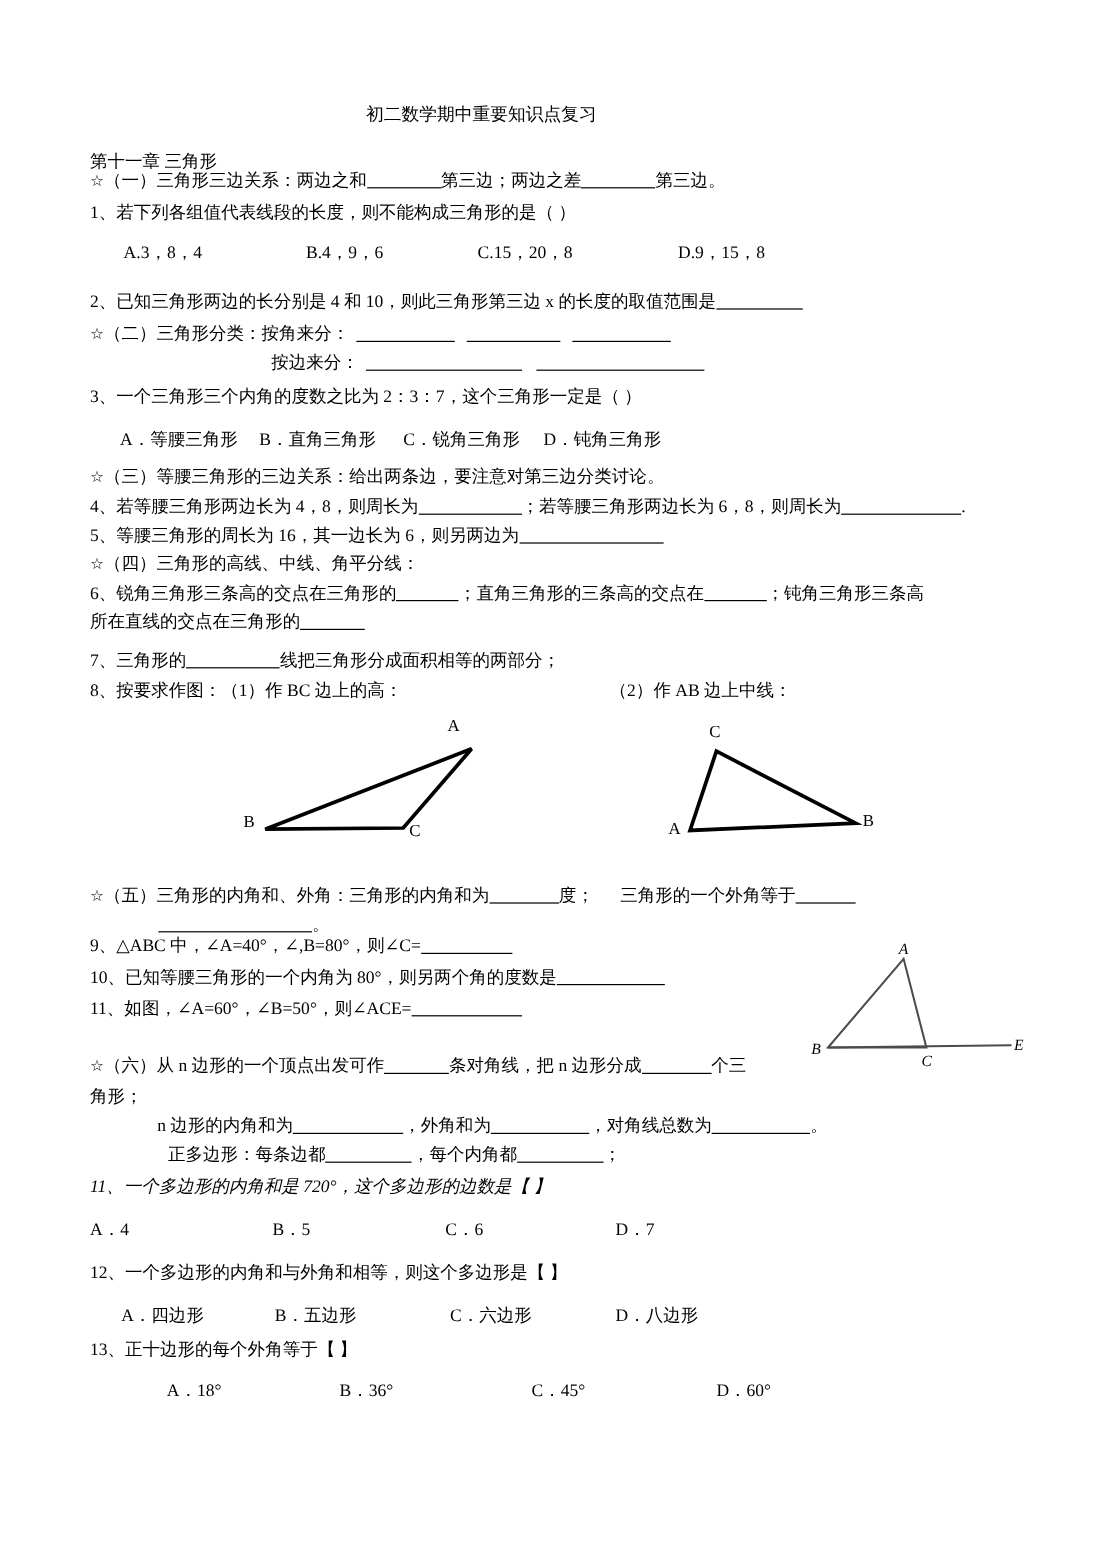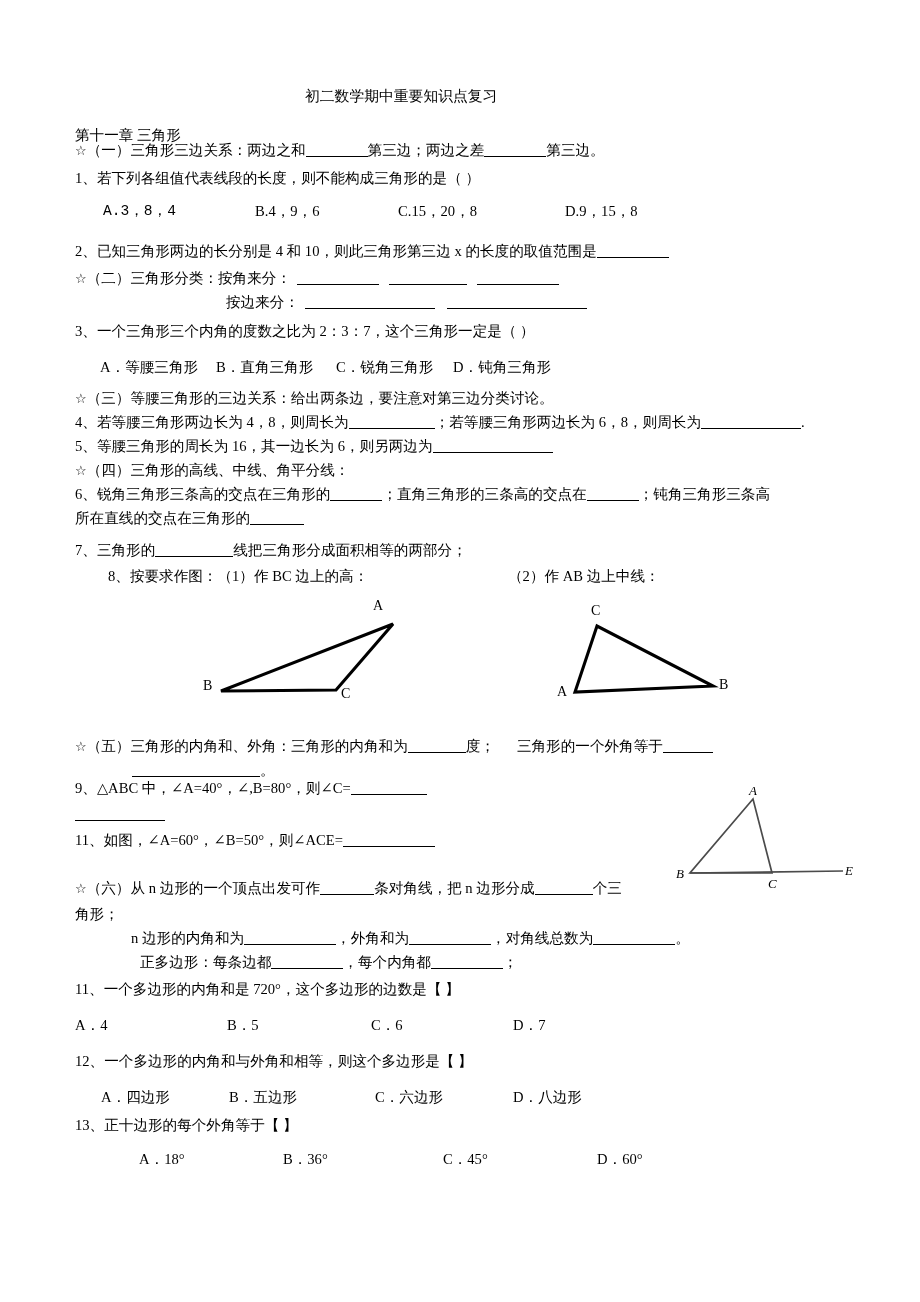--- a/index.html
+++ b/index.html
@@ -34,21 +34,21 @@
 
   <div class="ln t-title" style="left:305px;top:88px;">初二数学期中重要知识点复习</div>
 
   <div class="ln" style="left:75px;top:127px;">第十一章   三角形</div>
 
   <div class="ln" style="left:75px;top:142px;">
     <span class="star">☆</span><span>（一）三角形三边关系：两边之和</span><span class="bl" style="width:62px;"></span><span>第三边；两边之差</span><span class="bl" style="width:62px;"></span><span>第三边。</span>
   </div>
 
   <div class="ln" style="left:75px;top:170px;">1、若下列各组值代表线段的长度，则不能构成三角形的是（          ）</div>
-  <div class="ln" style="left:103px;top:203px;font-family:Liberation Mono, monospace;">A.3，8，4</div>
+  <div class="ln" style="left:103px;top:203px;">A.3，8，4</div>
   <div class="ln" style="left:255px;top:203px;">B.4，9，6</div>
   <div class="ln" style="left:398px;top:203px;">C.15，20，8</div>
   <div class="ln" style="left:565px;top:203px;">D.9，15，8</div>
 
   <div class="ln" style="left:75px;top:243px;">
     <span>2、已知三角形两边的长分别是 4 和 10，则此三角形第三边 x 的长度的取值范围是</span><span class="bl" style="width:72px;"></span>
   </div>
 
   <div class="ln" style="left:75px;top:270px;">
     <span class="star">☆</span><span>（二）三角形分类：按角来分：</span><span class="bl" style="width:82px;margin-left:6px;"></span><span class="bl" style="width:78px;margin-left:10px;"></span><span class="bl" style="width:82px;margin-left:10px;"></span>
@@ -83,21 +83,21 @@
     <span>6、锐角三角形三条高的交点在三角形的</span><span class="bl" style="width:52px;"></span><span>；直角三角形的三条高的交点在</span><span class="bl" style="width:52px;"></span><span>；钝角三角形三条高</span>
   </div>
   <div class="ln" style="left:75px;top:510px;">
     <span>所在直线的交点在三角形的</span><span class="bl" style="width:54px;"></span>
   </div>
 
   <div class="ln" style="left:75px;top:542px;">
     <span>7、三角形的</span><span class="bl" style="width:78px;"></span><span>线把三角形分成面积相等的两部分；</span>
   </div>
 
-  <div class="ln" style="left:75px;top:568px;margin-left:33px;">8、按要求作图：（1）作 BC 边上的高：</div>
+  <div class="ln" style="left:75px;top:568px;">8、按要求作图：（1）作 BC 边上的高：</div>
   <div class="ln" style="left:508px;top:568px;">（2）作 AB 边上中线：</div>
 
   <div class="fig" style="left:0px;top:0px;width:920px;height:1302px;pointer-events:none;">
     <svg width="920" height="1302" viewBox="0 0 920 1302" aria-hidden="true">
       <polygon points="393,624 221,691 336,690" fill="none" stroke="#000" stroke-width="3.1" stroke-linejoin="miter"></polygon>
     </svg>
   </div>
   <div class="vlabel" style="left:373px;top:598px;">A</div>
   <div class="vlabel" style="left:203px;top:678px;">B</div>
   <div class="vlabel" style="left:341px;top:686px;">C</div>
@@ -116,21 +116,21 @@
   </div>
   <div class="ln" style="left:132px;top:762px;">
     <span class="bl" style="width:128px;"></span><span>。</span>
   </div>
 
   <div class="ln" style="left:75px;top:780px;">
     <span>9、△ABC 中，∠A=40°，∠,B=80°，则∠C=</span><span class="bl" style="width:76px;"></span>
   </div>
 
   <div class="ln" style="left:75px;top:806px;">
-    <span class="bl" style="width:90px;"></span>
+    <span>10、已知等腰三角形的一个内角为 80°，则另两个角的度数是</span><span class="bl" style="width:90px;"></span>
   </div>
 
   <div class="ln" style="left:75px;top:832px;">
     <span>11、如图，∠A=60°，∠B=50°，则∠ACE=</span><span class="bl" style="width:92px;"></span>
   </div>
 
   <div class="fig" style="left:0px;top:0px;width:920px;height:1302px;pointer-events:none;">
     <svg width="920" height="1302" viewBox="0 0 920 1302" aria-hidden="true">
       <path d="M753,799 L690,873 L772,873 Z" fill="none" stroke="#4b4b4b" stroke-width="1.7"></path>
       <line x1="690" y1="873" x2="843" y2="871" stroke="#4b4b4b" stroke-width="1.7"></line>
@@ -145,21 +145,21 @@
     <span class="star">☆</span><span>（六）从 n 边形的一个顶点出发可作</span><span class="bl" style="width:54px;"></span><span>条对角线，把 n 边形分成</span><span class="bl" style="width:58px;"></span><span>个三</span>
   </div>
   <div class="ln" style="left:75px;top:906px;">角形；</div>
   <div class="ln" style="left:140px;top:954px;">
     <span>正多边形：每条边都</span><span class="bl" style="width:72px;"></span><span>，每个内角都</span><span class="bl" style="width:72px;"></span><span>；</span>
   </div>
   <div class="ln" style="left:131px;top:930px;">
     <span>n 边形的内角和为</span><span class="bl" style="width:92px;"></span><span>，外角和为</span><span class="bl" style="width:82px;"></span><span>，对角线总数为</span><span class="bl" style="width:82px;"></span><span>。</span>
   </div>
 
-  <div class="ln" style="left:75px;top:981px;">11、一个多边形的内角和是 720°，这个多边形的边数是【      】</div>
+  <div class="ln" style="left:75px;top:981px;font-style:italic;">11、一个多边形的内角和是 720°，这个多边形的边数是【      】</div>
   <div class="ln" style="left:75px;top:1017px;">A．4</div>
   <div class="ln" style="left:227px;top:1017px;">B．5</div>
   <div class="ln" style="left:371px;top:1017px;">C．6</div>
   <div class="ln" style="left:513px;top:1017px;">D．7</div>
 
   <div class="ln" style="left:75px;top:1053px;">12、一个多边形的内角和与外角和相等，则这个多边形是【      】</div>
   <div class="ln" style="left:101px;top:1089px;">A．四边形</div>
   <div class="ln" style="left:229px;top:1089px;">B．五边形</div>
   <div class="ln" style="left:375px;top:1089px;">C．六边形</div>
   <div class="ln" style="left:513px;top:1089px;">D．八边形</div>

